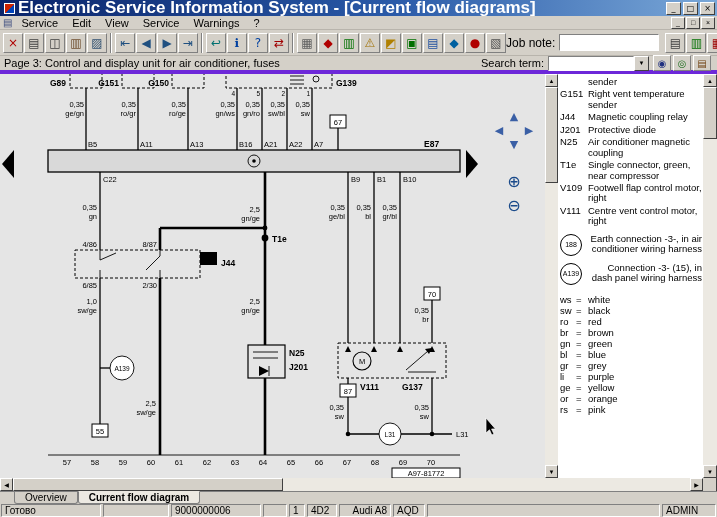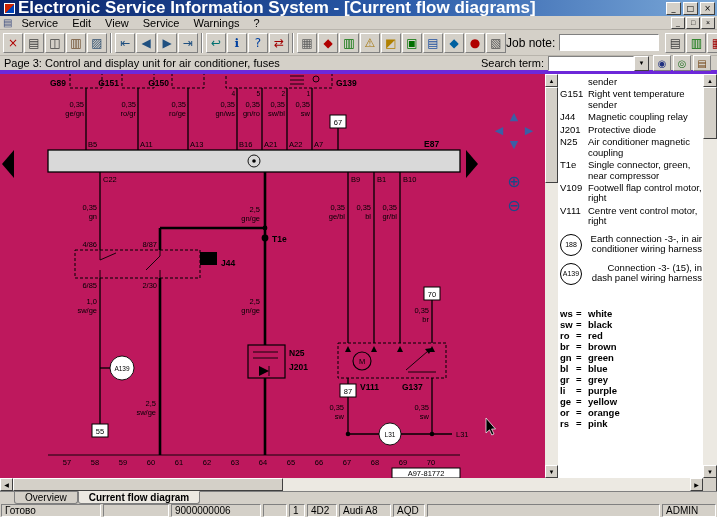--- a/index.html
+++ b/index.html
@@ -46,21 +46,21 @@
   .searchwrap { display:flex; align-items:center; gap:4px; flex:none; }
   .combo { display:flex; }
   .search-input { width:86px; height:15px; }
   .combo-arrow { width:15px; height:15px; background:#d4d0c8; border:1px solid; border-color:#fff #404040 #404040 #fff; font-size:6px; line-height:6px; }
   #searchbtns { display:flex; gap:2px; margin-right:2px; }
   .sbtn { width:18px; height:16px; background:#d4d0c8; border:1px solid; border-color:#fff #808080 #808080 #fff;
     font-size:10px; line-height:13px; text-align:center; font-family:"DejaVu Sans",sans-serif; }
 
   
   .main { position:absolute; top:74px; left:0; width:717px; height:404px; background:#fff; }
-  .diagram { position:absolute; left:0; top:0; width:545px; height:404px; background:#be185d; }
+  .diagram { position:absolute; left:0; top:0; width:545px; height:404px; background:#e5e5e5; }
   svg { display:block; }
   svg line { stroke:#000; stroke-width:1.3; }
   svg line.w2 { stroke-width:2.6; }
   svg line.thin { stroke-width:0.9; }
   svg .dash { fill:none; stroke:#000; stroke-width:1; stroke-dasharray:3 2; }
   svg .comp { fill:none; stroke:#000; stroke-width:1.2; }
   svg .cbox { fill:#fff; stroke:#000; stroke-width:1; }
   svg .bus { fill:#d9d9d9; stroke:#000; stroke-width:1.3; }
   svg text { font-family:"Liberation Sans",sans-serif; font-size:7.5px; fill:#000; }
   svg text.b { font-weight:bold; font-size:8.5px; }
@@ -76,21 +76,21 @@
   
   .legend { position:absolute; left:560px; top:0; width:142px; height:404px; background:#fff;
     font-size:9.5px; line-height:1.1; overflow:hidden; padding-top:3px; }
   .leg-row { display:flex; margin-bottom:2px; }
   .leg-label { width:28px; flex:none; }
   .leg-circle { width:22px; height:22px; flex:none; border:1px solid #000; border-radius:50%;
     display:flex; align-items:center; justify-content:center; font-size:7px; margin-right:5px; margin-top:1px; }
   .leg-row.circ { margin-top:6px;text-align:right; }
   .leg-row.circ .leg-text { padding-top:1px; }
   .leg-text { flex:1; }
-  #color-table { margin-top:24px;font-weight:bold; }
+  #color-table { margin-top:10px; }
   .col-row { display:flex; height:11px; }
   .col-code { width:16px; }
   .col-eq { width:12px; }
 
   
   .vscroll { position:absolute; top:0; height:404px; width:13px; background:#ece9e2; }
   .vscroll.inner { left:545px; }
   .vscroll.outer { left:703px; width:14px; }
   .sb-btn { position:absolute; left:0; width:100%; height:13px; background:#d4d0c8;
     border:1px solid; border-color:#fff #404040 #404040 #fff; font-size:6px; line-height:10px; text-align:center; color:#000; }
@@ -535,19 +535,19 @@
     <span class="tab active">Current flow diagram</span>
   </div>
 
   <div class="statusbar">
     <span class="cell" style="width:100px;">Готово</span>
     <span class="cell" style="width:66px;"></span>
     <span class="cell" style="width:90px;">9000000006</span>
     <span class="cell" style="width:24px;"></span>
     <span class="cell" style="width:16px;">1</span>
     <span class="cell" style="width:30px;">4D2</span>
-    <span class="cell" style="width:52px;">Audi A8</span>
+    <span class="cell" style="width:52px;text-align:right;">Audi A8</span>
     <span class="cell" style="width:32px;">AQD</span>
     <span class="cell grow"></span>
     <span class="cell" style="width:54px;">ADMIN</span>
   </div>
 
 </div>
 
 </body></html>

